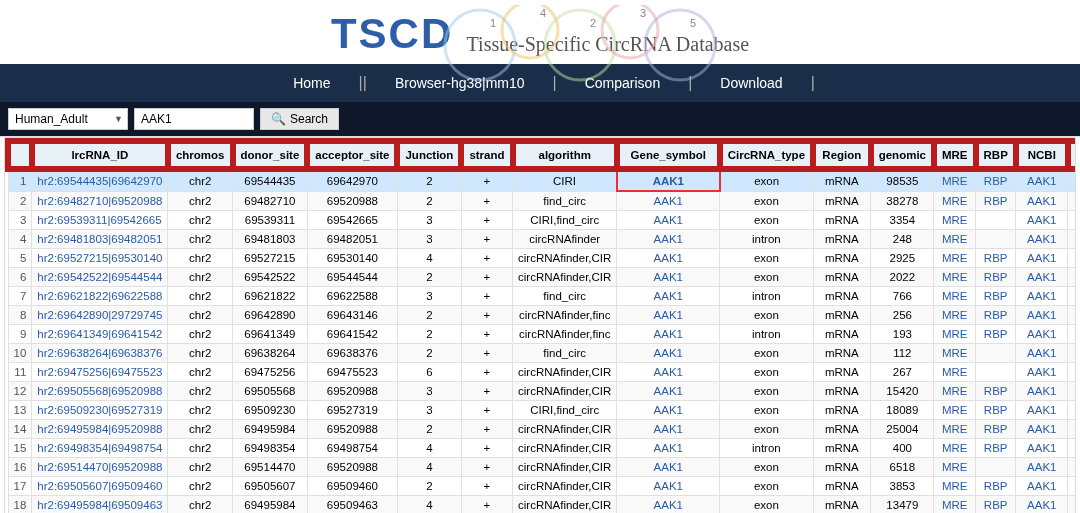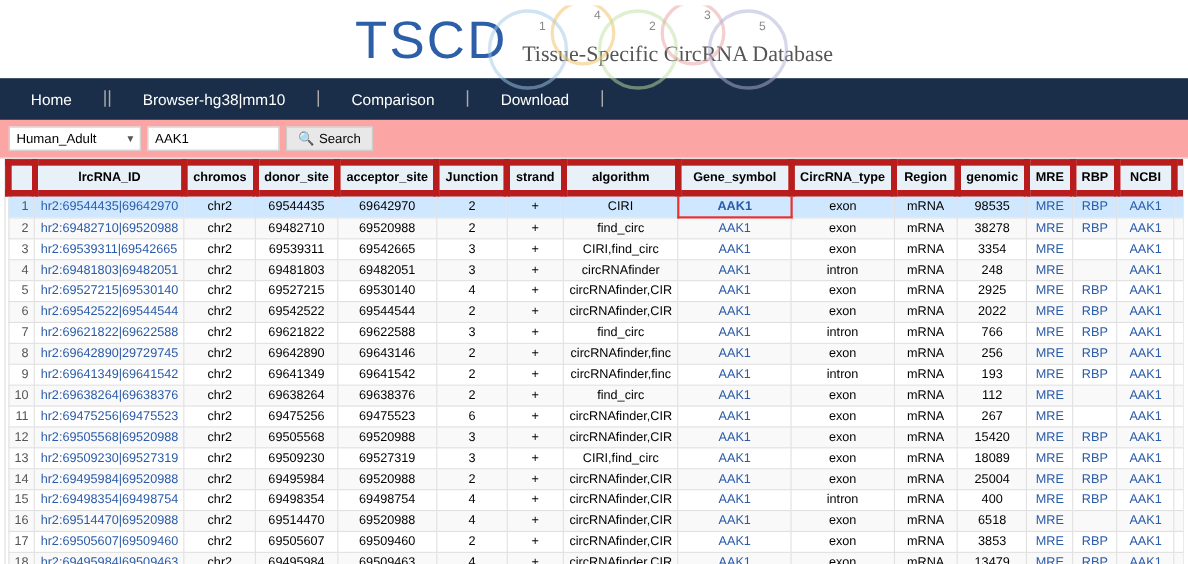--- a/index.html
+++ b/index.html
@@ -6,22 +6,22 @@
     body { font-family: Arial, sans-serif; font-size: 12px; background: #fff; width: 1080px; overflow-x: hidden; }
 
     
     .logo-area {
       text-align: center;
       padding: 10px 0 6px 0;
       background: #fff;
       position: relative;
     }
     .logo-tscd {
-      font-size: 48px;
-      font-weight: normal;
+      font-size: 42px;
+      font-weight: bold;
       color: #2c5fa8;
       letter-spacing: 2px;
       display: inline-block;
     }
     .logo-subtitle {
       font-size: 20px;
       color: #555;
       margin-left: 10px;
       vertical-align: middle;
       font-family: Liberation Serif, serif;
@@ -34,20 +34,21 @@
       transform: translateX(-50%);
       width: 600px;
       height: 80px;
       pointer-events: none;
     }
 
     
     .navbar {
       background: #1a2e4a;
       display: flex;
+      justify-content: center;
       align-items: center;
       height: 38px;
     }
     .navbar-item {
       color: #fff;
       padding: 0 28px;
       height: 38px;
       line-height: 38px;
       font-size: 14px;
       cursor: pointer;
@@ -57,21 +58,21 @@
       color: #aaa;
       font-size: 16px;
       line-height: 38px;
     }
 
     
     .search-bar {
       display: flex;
       align-items: center;
       padding: 6px 8px;
-      background: #fca5a5;
+      background: #0f172a;
       border-bottom: 1px solid #ddd;
       gap: 6px;
     }
     .search-select {
       border: 1px solid #ccc;
       padding: 3px 20px 3px 6px;
       font-size: 12px;
       background: #fff;
       appearance: none;
       -webkit-appearance: none;

